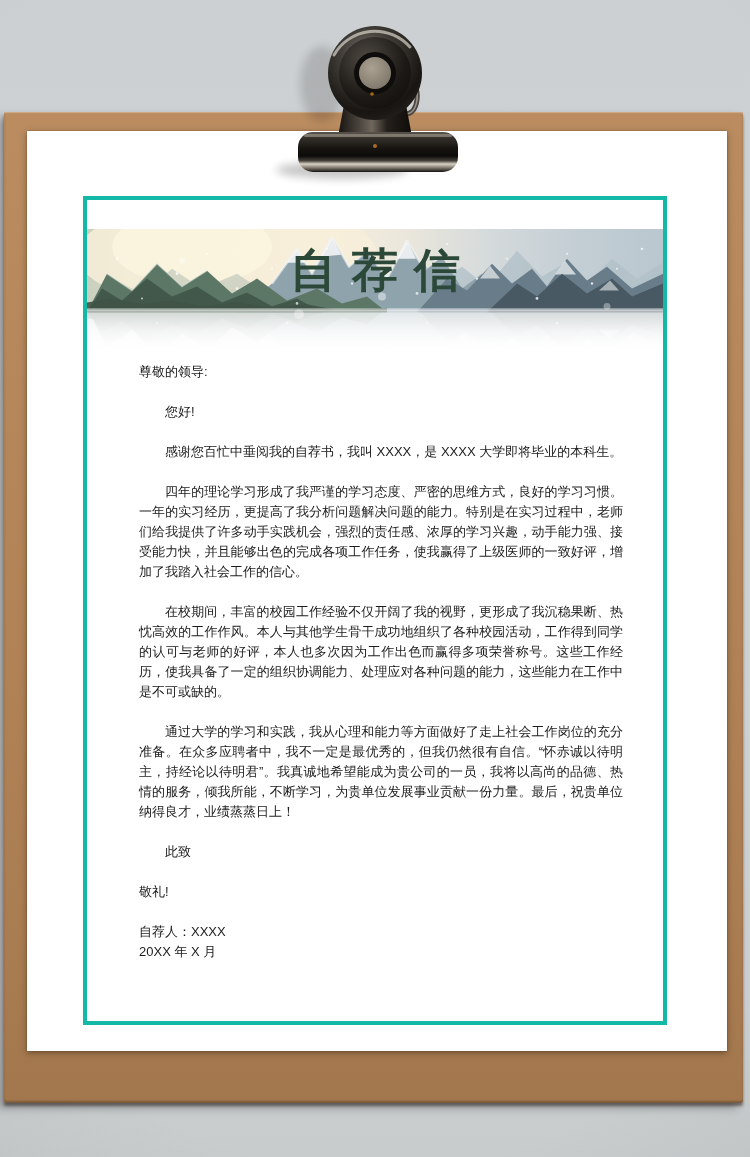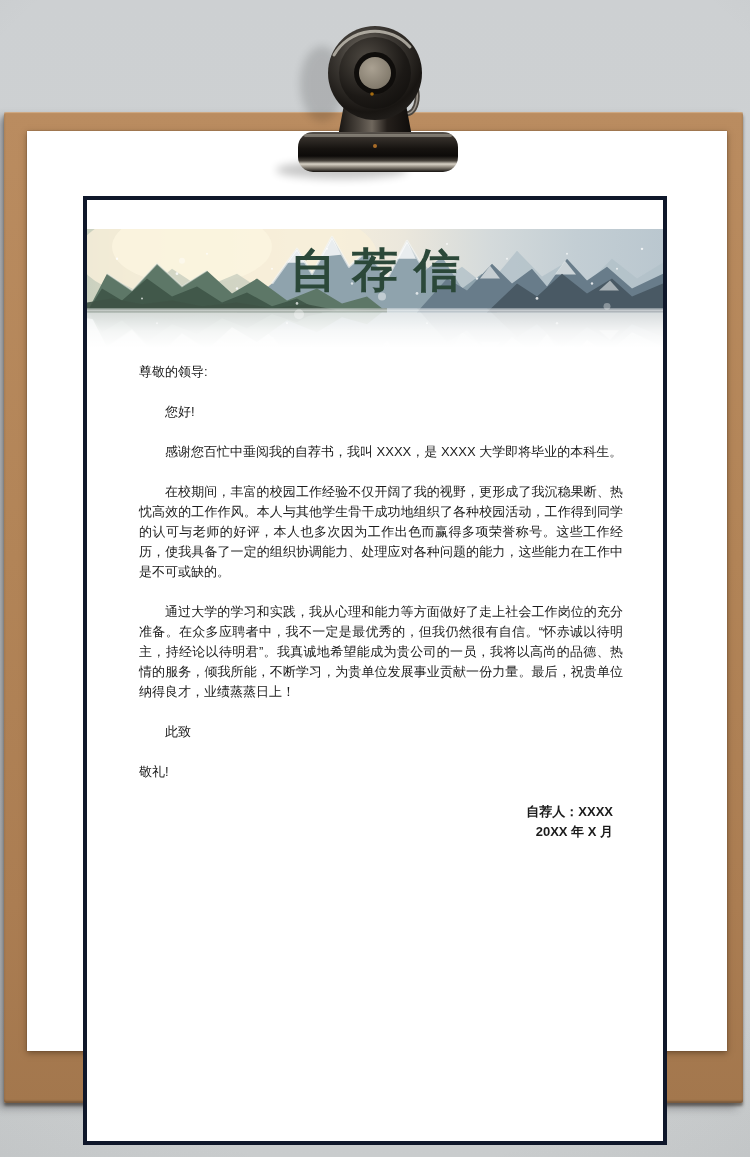--- a/index.html
+++ b/index.html
@@ -17,40 +17,40 @@
     box-shadow:-6px 5px 9px rgba(45,45,50,0.38), 0 3px 3px rgba(50,40,30,0.55),
                inset 0 -2px 2px rgba(70,55,40,0.45), inset 0 1px 1px rgba(255,235,210,0.35);
   }
   
   .paper{
     position:absolute;left:23px;top:19px;width:700px;height:920px;background:#ffffff;
     box-shadow:0 2px 6px rgba(55,38,20,0.5), 0 0 1px rgba(60,45,25,0.6);
   }
   
   .frame{
-    position:absolute;left:56px;top:65px;width:584px;height:949px;box-sizing:border-box;
-    border:4px solid #0f172a;background:#ffffff;
+    position:absolute;left:56px;top:65px;width:584px;height:829px;box-sizing:border-box;
+    border:4px solid #14b8a6;background:#ffffff;
   }
   
   .header-art{position:relative;margin-top:29px;width:576px;height:119px;overflow:hidden;}
   .header-art svg{display:block;width:576px;height:119px;}
   .letter-title{
     position:absolute;top:17px;left:0;width:100%;text-align:center;
     font-family:"Liberation Serif","DejaVu Serif",serif;font-weight:bold;
     font-size:46px;line-height:1.1;color:#2b4839;
     letter-spacing:16px;text-indent:16px;white-space:nowrap;
   }
   
   .letter-body{
     padding:14px 40px 0 52px;font-size:13px;line-height:20px;color:#1b1b1b;
     text-align:justify;
   }
   .letter-body p{margin:0 0 20px 0;}
   .indent{text-indent:2em;}
-  .sign-block{text-align:right;padding-right:10px;margin-top:4px;font-weight:bold;}
+  .sign-block{text-align:left;padding-right:10px;margin-top:4px;}
   .sign-block div{line-height:20px;}
   
   .clip{position:absolute;left:284px;top:22px;width:182px;height:158px;}
   .clip svg{display:block;width:182px;height:158px;overflow:visible;}
 </style>
 </head>
 <body>
 
 <div class="vignette"></div>
 
@@ -132,20 +132,21 @@
               <circle cx="520" cy="78" r="3.5" opacity="0.35"></circle>
           </g>
         </svg>
         <div class="letter-title">自荐信</div>
       </div>
 
       <div class="letter-body">
         <p>尊敬的领导:</p>
         <p class="indent">您好!</p>
         <p class="indent">感谢您百忙中垂阅我的自荐书，我叫 XXXX，是 XXXX 大学即将毕业的本科生。</p>
+        <p class="indent">四年的理论学习形成了我严谨的学习态度、严密的思维方式，良好的学习习惯。一年的实习经历，更提高了我分析问题解决问题的能力。特别是在实习过程中，老师们给我提供了许多动手实践机会，强烈的责任感、浓厚的学习兴趣，动手能力强、接受能力快，并且能够出色的完成各项工作任务，使我赢得了上级医师的一致好评，增加了我踏入社会工作的信心。</p>
         <p class="indent">在校期间，丰富的校园工作经验不仅开阔了我的视野，更形成了我沉稳果断、热忱高效的工作作风。本人与其他学生骨干成功地组织了各种校园活动，工作得到同学的认可与老师的好评，本人也多次因为工作出色而赢得多项荣誉称号。这些工作经历，使我具备了一定的组织协调能力、处理应对各种问题的能力，这些能力在工作中是不可或缺的。</p>
         <p class="indent">通过大学的学习和实践，我从心理和能力等方面做好了走上社会工作岗位的充分准备。在众多应聘者中，我不一定是最优秀的，但我仍然很有自信。“怀赤诚以待明主，持经论以待明君”。我真诚地希望能成为贵公司的一员，我将以高尚的品德、热情的服务，倾我所能，不断学习，为贵单位发展事业贡献一份力量。最后，祝贵单位纳得良才，业绩蒸蒸日上！</p>
         <p class="indent">此致</p>
         <p>敬礼!</p>
         <div class="sign-block">
           <div>自荐人：XXXX</div>
           <div>20XX 年 X 月</div>
         </div>
       </div>
 

